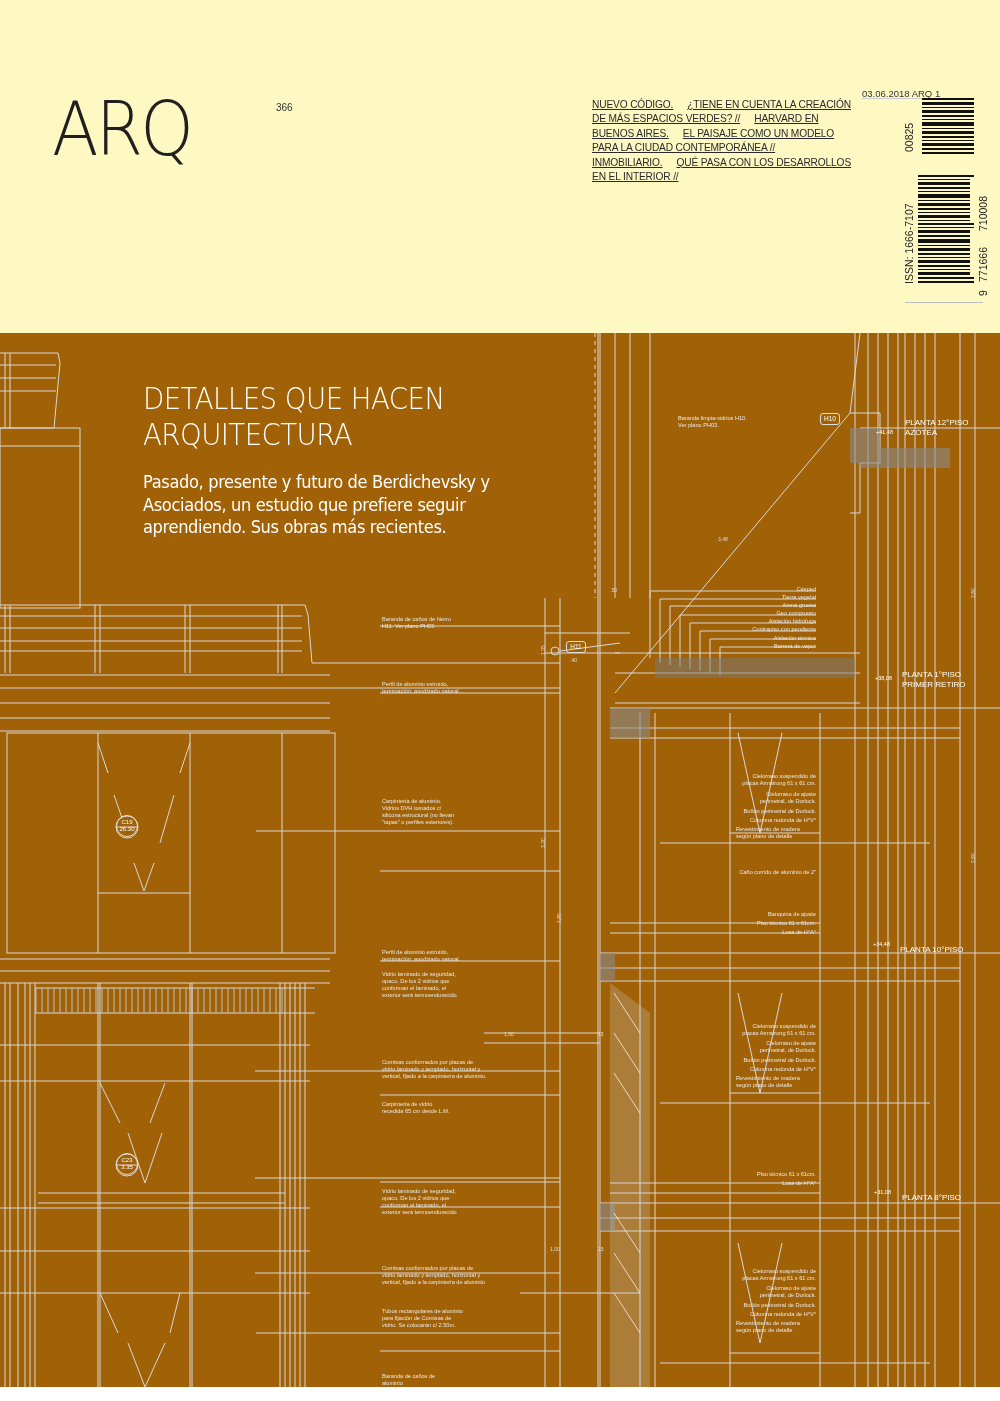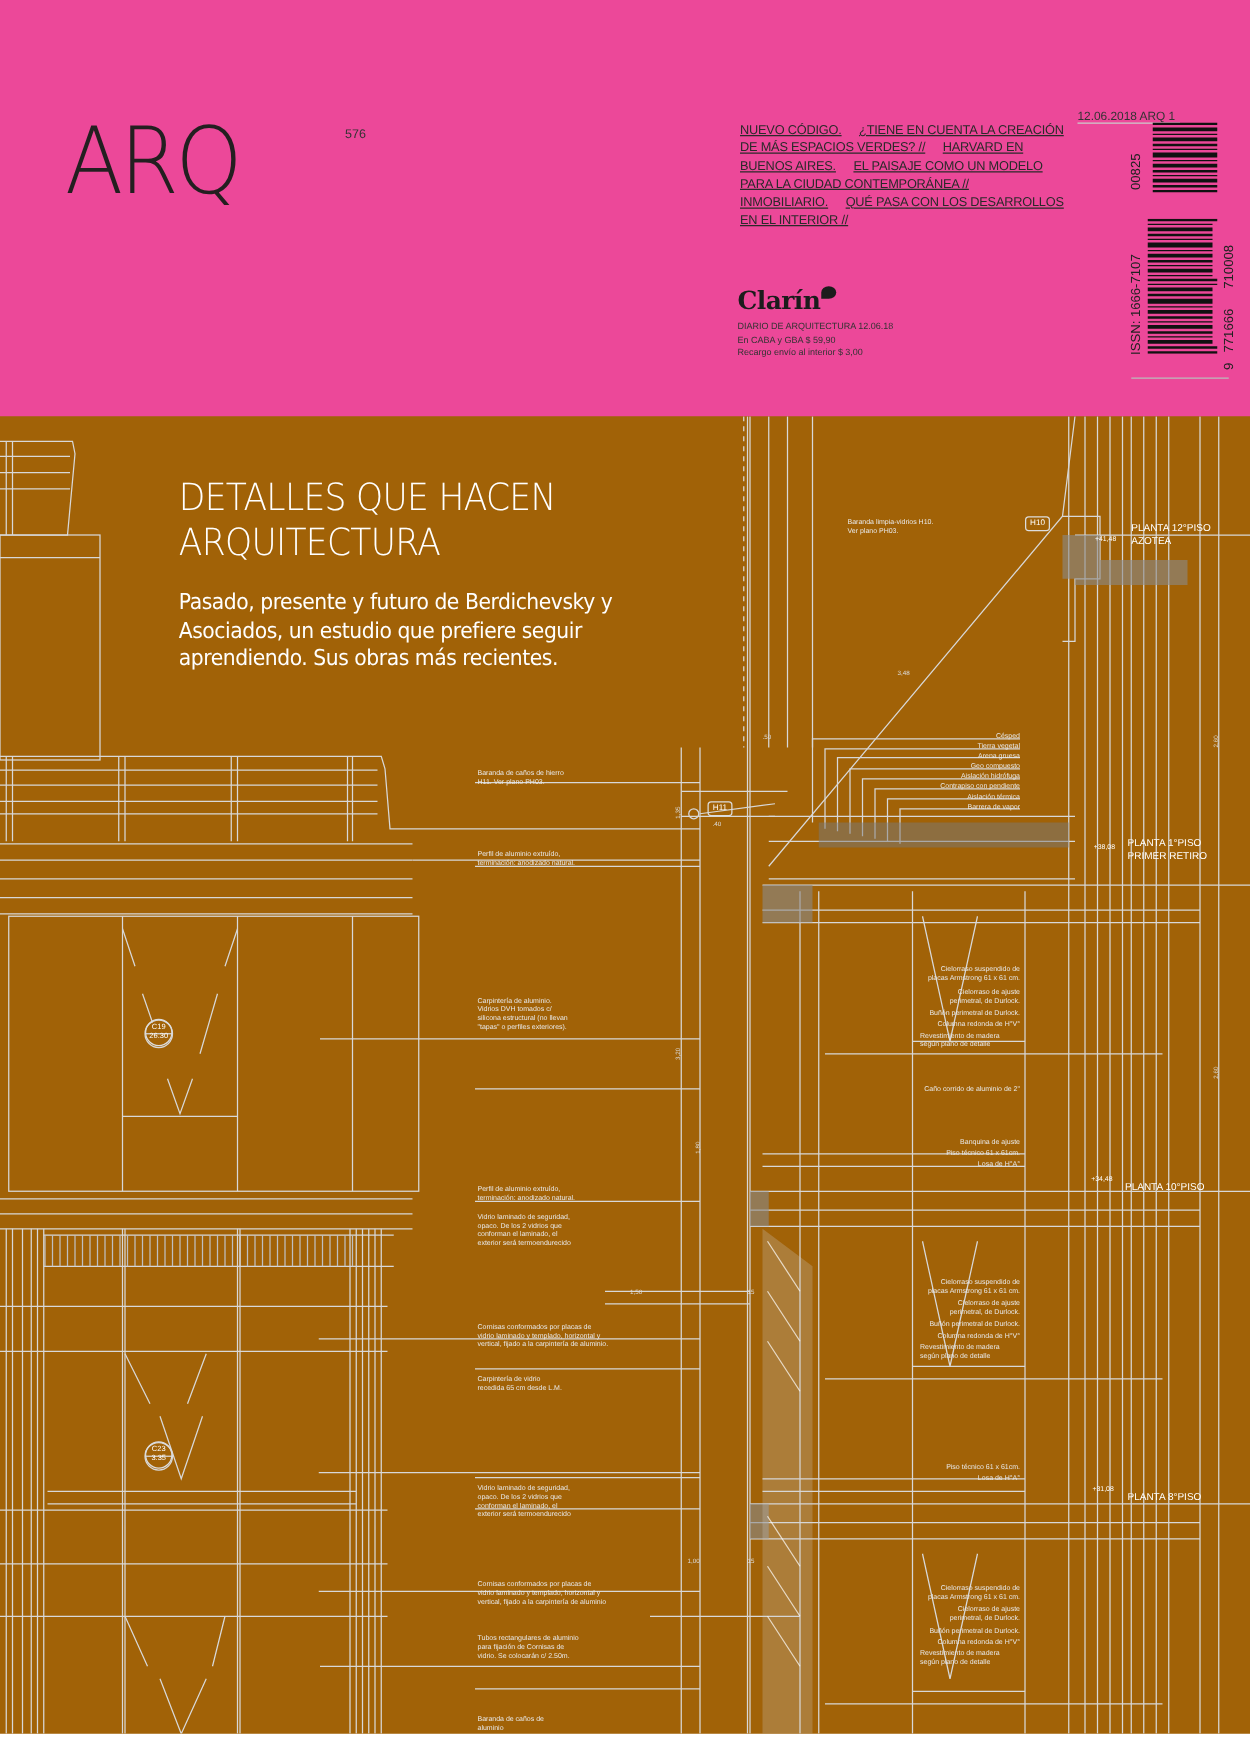--- a/index.html
+++ b/index.html
@@ -1,20 +1,20 @@
 <!DOCTYPE html>
 <html><head>
 <meta charset="utf-8">
 <style>
   * { margin: 0; padding: 0; box-sizing: border-box; }
   html, body { width: 1000px; height: 1401px; overflow: hidden; background: #ffffff; }
   body { position: relative; font-family: "Liberation Sans", "DejaVu Sans", sans-serif; color: #231f20; }
 
   
-  .header { position: absolute; left: 0; top: 0; width: 1000px; height: 347px; background: #ec4899; }
+  .header { position: absolute; left: 0; top: 0; width: 1000px; height: 347px; background: #fef9c3; }
   .logo { position: absolute; left: 52px; top: 92px; font-family: "DejaVu Sans", sans-serif; font-size: 74px; font-weight: 300; letter-spacing: -3px; color: #231f20; line-height: 1; transform: scaleX(0.92); transform-origin: left top; }
   .issue { position: absolute; left: 276px; top: 102px; font-size: 10px; color: #333; }
   .teasers { position: absolute; left: 592px; top: 98px; width: 265px; font-size: 10.2px; line-height: 14.4px; color: #2a2a2a; text-transform: uppercase; letter-spacing: -0.15px; text-decoration: underline; }
   .teasers span.gap { display: inline-block; width: 14px; }
   .clarin { position: absolute; left: 590px; top: 228px; }
   .clarin-name { font-family: "DejaVu Serif", serif; font-weight: bold; font-size: 20px; color: #1c1c1c; letter-spacing: -0.5px; display: inline-block; }
   .clarin-mark { display: inline-block; width: 12px; height: 10px; margin-left: 1px; vertical-align: 8px; background: #1c1c1c; border-radius: 50% 50% 50% 0; }
   .clarin-info { margin-top: 4px; font-size: 7.2px; line-height: 10.5px; color: #333; }
 
   .date-tag { position: absolute; left: 862px; top: 88px; font-size: 9.5px; color: #333; white-space: nowrap; }
@@ -38,36 +38,28 @@
   .tag { position: absolute; color: #ffffff; font-size: 6px; line-height: 7px; text-align: center; border: 1px solid #ddd; border-radius: 50%; width: 22px; height: 22px; padding-top: 3px; font-family: "Liberation Sans", sans-serif; }
   .hextag { position: absolute; color: #ffffff; font-size: 6.5px; text-align: center; border: 1px solid #ddd; width: 20px; height: 12px; line-height: 10px; border-radius: 3px; font-family: "Liberation Sans", sans-serif; }
   .dim { position: absolute; color: #ddd; font-size: 5px; font-family: "Liberation Sans", sans-serif; }
   .dim-v { transform: rotate(-90deg); transform-origin: left top; }
 </style>
 </head>
 <body>
 
 <div class="header">
   <div class="logo">ARQ</div>
-  <div class="issue">576</div>
+  <div class="issue">366</div>
 
   <div class="teasers">
     <span>NUEVO CÓDIGO.</span><span class="gap"></span><span>¿TIENE EN CUENTA LA CREACIÓN DE MÁS ESPACIOS VERDES? //</span><span class="gap"></span><span>HARVARD EN BUENOS AIRES.</span><span class="gap"></span><span>EL PAISAJE COMO UN MODELO PARA LA CIUDAD CONTEMPORÁNEA //</span><span class="gap"></span><span>INMOBILIARIO.</span><span class="gap"></span><span>QUÉ PASA CON LOS DESARROLLOS EN EL INTERIOR //</span>
   </div>
 
-  <div class="clarin">
-    <span class="clarin-name">Clarín</span><span class="clarin-mark"></span>
-    <div class="clarin-info">
-      <div>DIARIO DE ARQUITECTURA 12.06.18</div>
-      <div>En  CABA y GBA $ 59,90</div>
-      <div>Recargo envío al interior $ 3,00</div>
-    </div>
-  </div>
-
-  <div class="date-tag">12.06.2018   ARQ  1</div>
+
+  <div class="date-tag">03.06.2018   ARQ  1</div>
   <div class="rule-top"></div>
 
   <svg class="barcode-small" viewBox="0 0 52 56">
     <g fill="#111">
       <rect x="0" y="0" width="52" height="2"></rect>
         <rect x="0" y="4" width="52" height="3"></rect>
       <rect x="0" y="9" width="52" height="1"></rect>
         <rect x="0" y="12" width="52" height="3"></rect>
       <rect x="0" y="17" width="52" height="2"></rect>
         <rect x="0" y="21" width="52" height="1"></rect>

